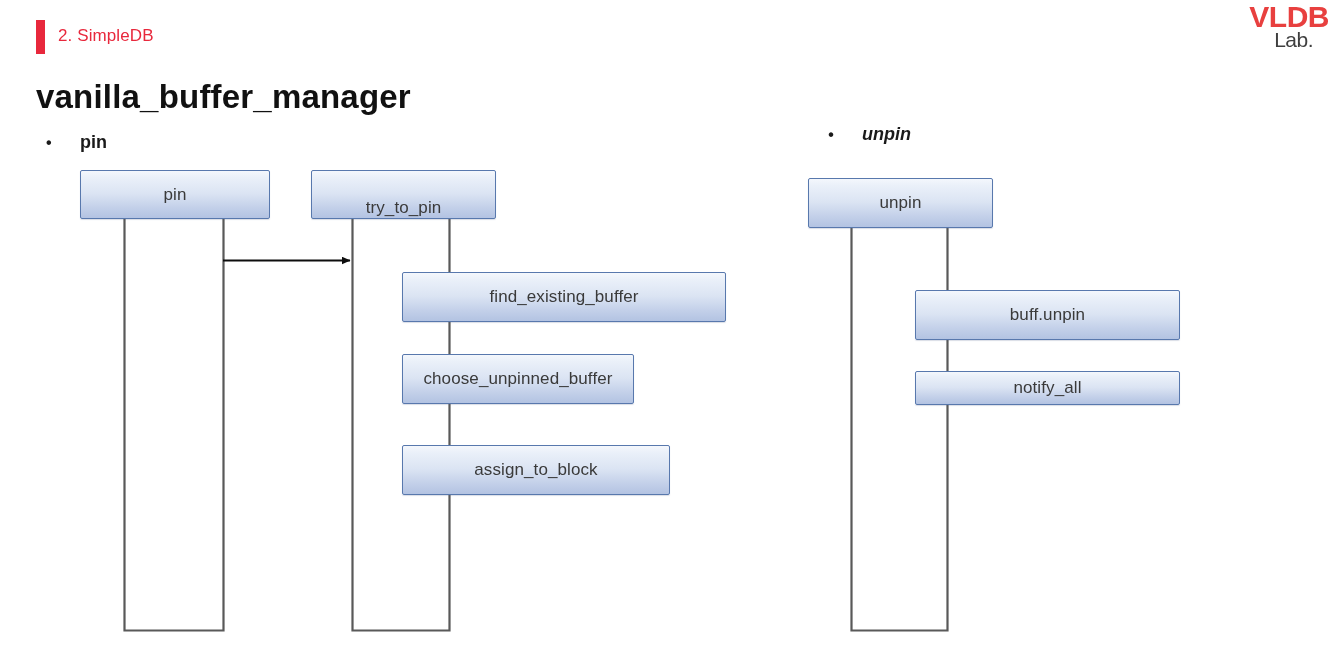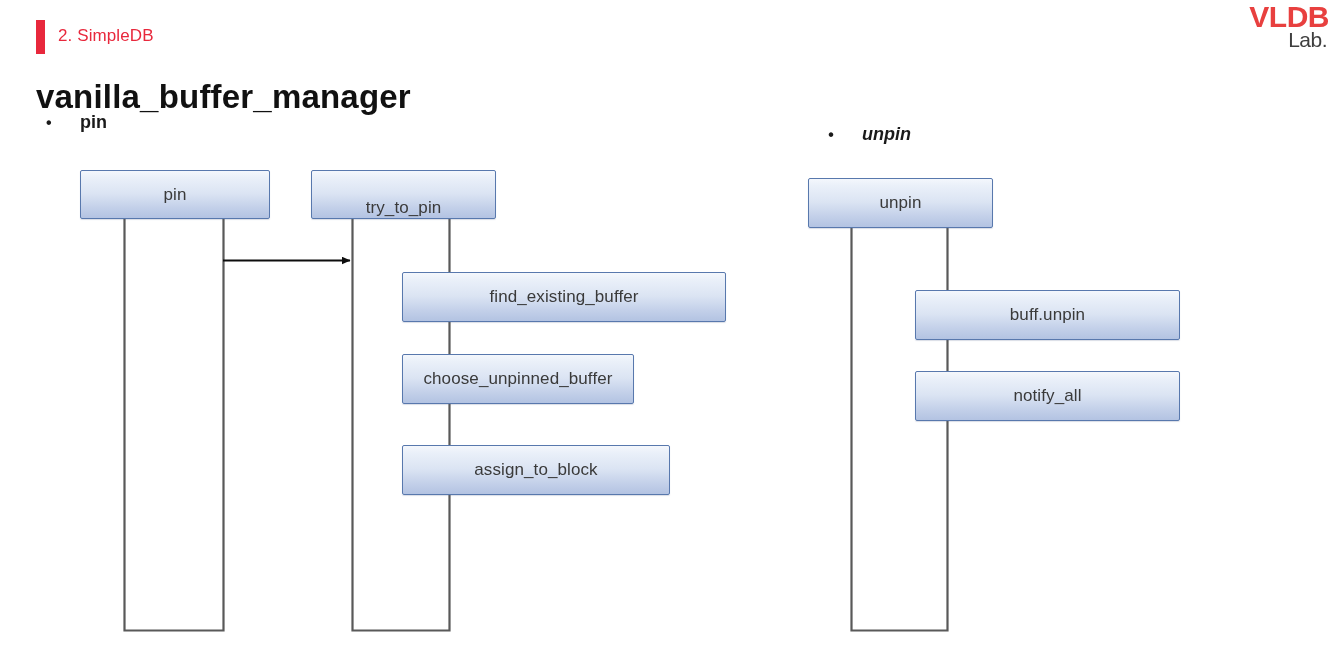--- a/index.html
+++ b/index.html
@@ -52,21 +52,21 @@
     color: #e8403f;
     letter-spacing: -0.5px;
     display: block;
   }
   #brand-logo-secondary {
     font-size: 21px;
     color: #3f3f3f;
     letter-spacing: -0.5px;
     display: block;
     margin-top: -3px;
-    margin-right: 2px;
+    margin-right: 16px;
   }
 
   
   #slide-title {
     position: absolute;
     left: 36px; top: 78px;
     font-size: 33px;
     font-weight: bold;
     color: #111111;
     white-space: nowrap;
@@ -127,21 +127,21 @@
   <div id="header-section-label">2. SimpleDB</div>
 </div>
 
 <div id="brand-logo">
   <span id="brand-logo-primary">VLDB</span>
   <span id="brand-logo-secondary">Lab.</span>
 </div>
 
 <div id="slide-title">vanilla_buffer_manager</div>
 
-<div class="bullet-row" style="left:46px; top:112px;">
+<div class="bullet-row" style="left:46px; top:132px;">
   <span class="bullet-dot">•</span><span>pin</span>
 </div>
 
 <div class="bullet-row" style="left:828px; top:124px;font-style:italic;">
   <span class="bullet-dot">•</span><span>unpin</span>
 </div>
 
 <svg id="diagram-canvas" viewBox="0 0 1337 665" width="1337" height="665">
   <defs>
     <marker id="arrowhead" markerWidth="9" markerHeight="8" refX="8.5" refY="4" orient="auto" markerUnits="userSpaceOnUse">
@@ -187,15 +187,15 @@
 </div>
 
 <div class="flow-box" style="left:808px; top:178px; width:185px; height:50px;">
   <span>unpin</span>
 </div>
 
 <div class="flow-box" style="left:915px; top:290px; width:265px; height:50px;">
   <span>buff.unpin</span>
 </div>
 
-<div class="flow-box" style="left:915px; top:371px; width:265px; height:50px;">
+<div class="flow-box" style="left:915px; top:371px; width:265px; height:34px;">
   <span>notify_all</span>
 </div>
 
 </body></html>

